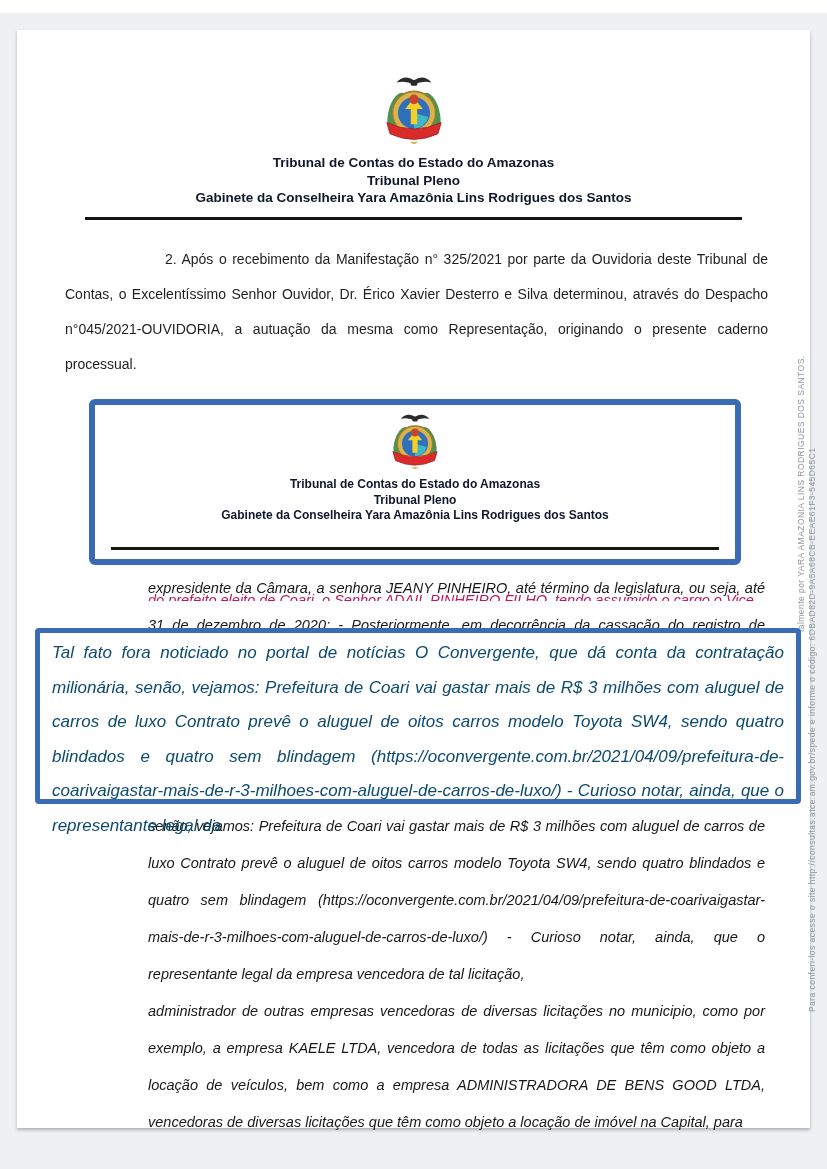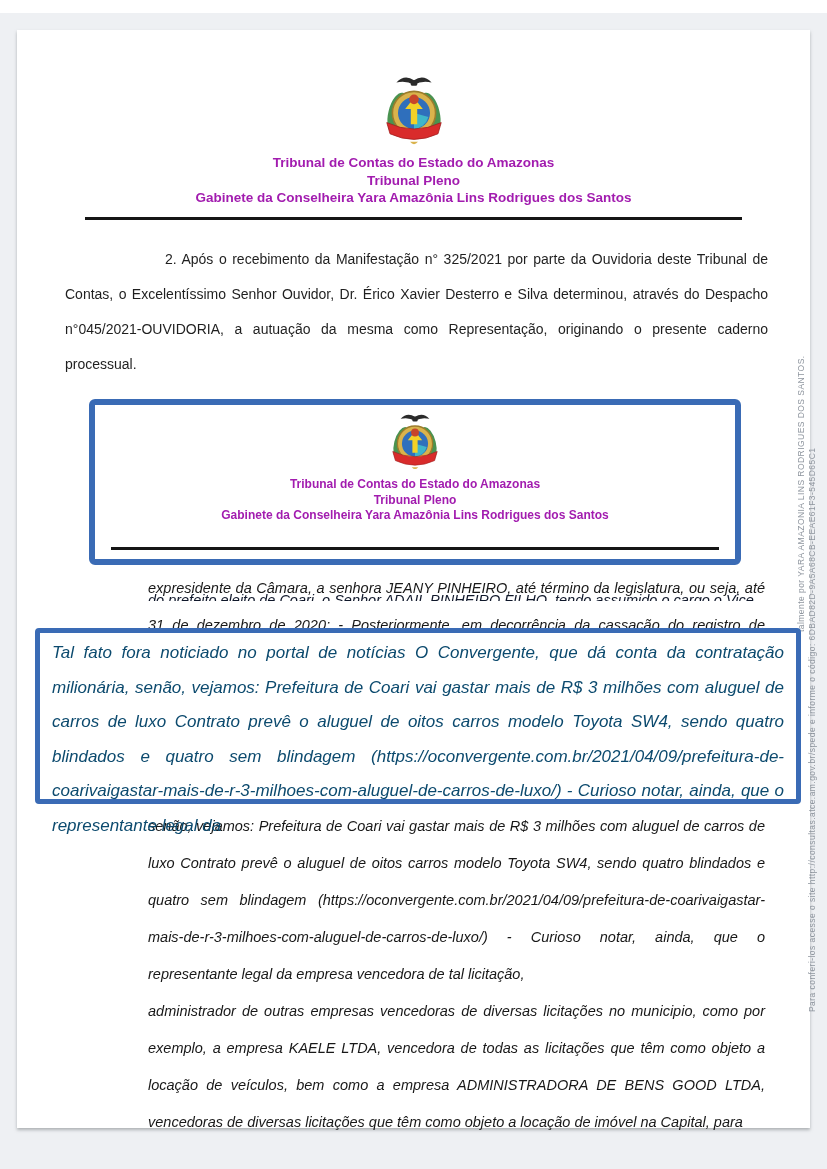--- a/index.html
+++ b/index.html
@@ -17,21 +17,21 @@
   .page {
     position:absolute; left:17px; top:30px; width:793px; height:1098px;
     background:#ffffff;
     box-shadow:0 2px 3px rgba(120,125,130,0.55);
   }
   
   .crest { position:absolute; }
   .crest svg { width:100%; height:100%; display:block; }
   .crest-1 { left:357px; top:42px; width:80px; height:78px; }
   
-  .doc-header { position:absolute; left:0; width:100%; text-align:center; font-weight:bold; color:#a21caf; }
+  .doc-header { position:absolute; left:0; width:100%; text-align:center; font-weight:bold; color:#0f172a; }
   .doc-header-1 { top:124px; font-size:13.5px; line-height:17.5px; }
   .rule { position:absolute; background:#151515; }
   .rule-1 { left:68px; top:187px; width:657px; height:3px; }
   
   .body-par {
     position:absolute; left:48px; top:212px; width:703px;
     font-size:14px; line-height:35px; text-align:justify; text-indent:100px;
   }
   
   .hl-box { position:absolute; border:6px solid #3a6bb5; border-radius:6px; background:#ffffff; }
@@ -39,21 +39,21 @@
   .crest-2 { left:50%; transform:translateX(-50%); top:6px; width:66px; height:62px; }
   .doc-header-2 { top:72px; font-size:12px; line-height:15.5px; }
   .rule-2 { left:16px; bottom:9px; width:calc(100% - 32px); height:3px; position:absolute; background:#151515; }
   
   .quote {
     position:absolute; left:131px; width:617px;
     font-size:14.5px; font-style:italic; line-height:37px; text-align:justify;
     color:#181818;
   }
   .quote-a { top:540px; }
-  .clipped { top:558px; height:13px; overflow:hidden; line-height:24px; color:#0f172a; }
+  .clipped { top:558px; height:13px; overflow:hidden; line-height:24px; color:#be185d; }
   
   .hl-box-callout {
     left:18px; top:598px; width:766px; height:176px;
     border-width:5px; border-radius:4px; z-index:5;
   }
   .callout-text {
     margin:3px 12px 0 12px;
     font-size:17px; font-style:italic; line-height:34.5px;
     text-align:justify; color:#0c4a6e;
   }

